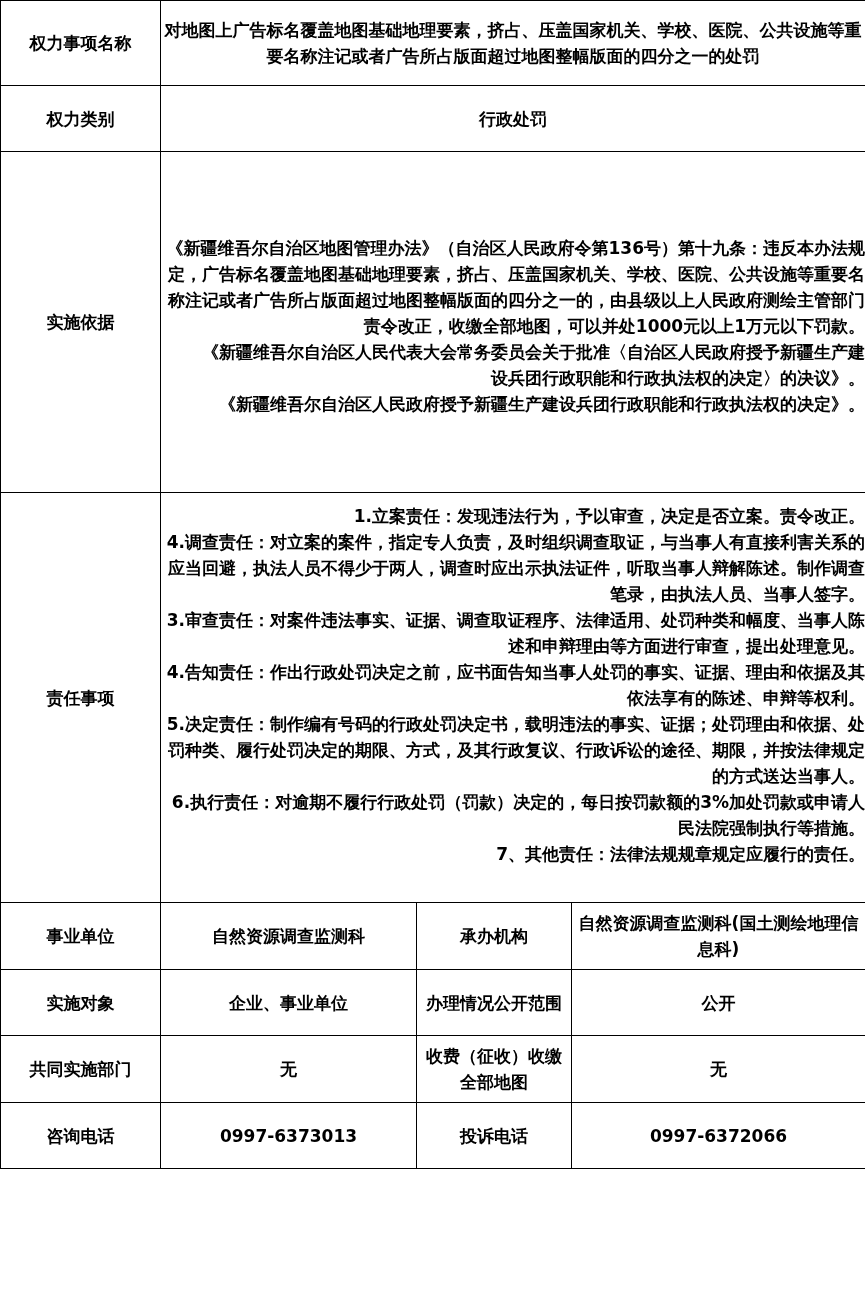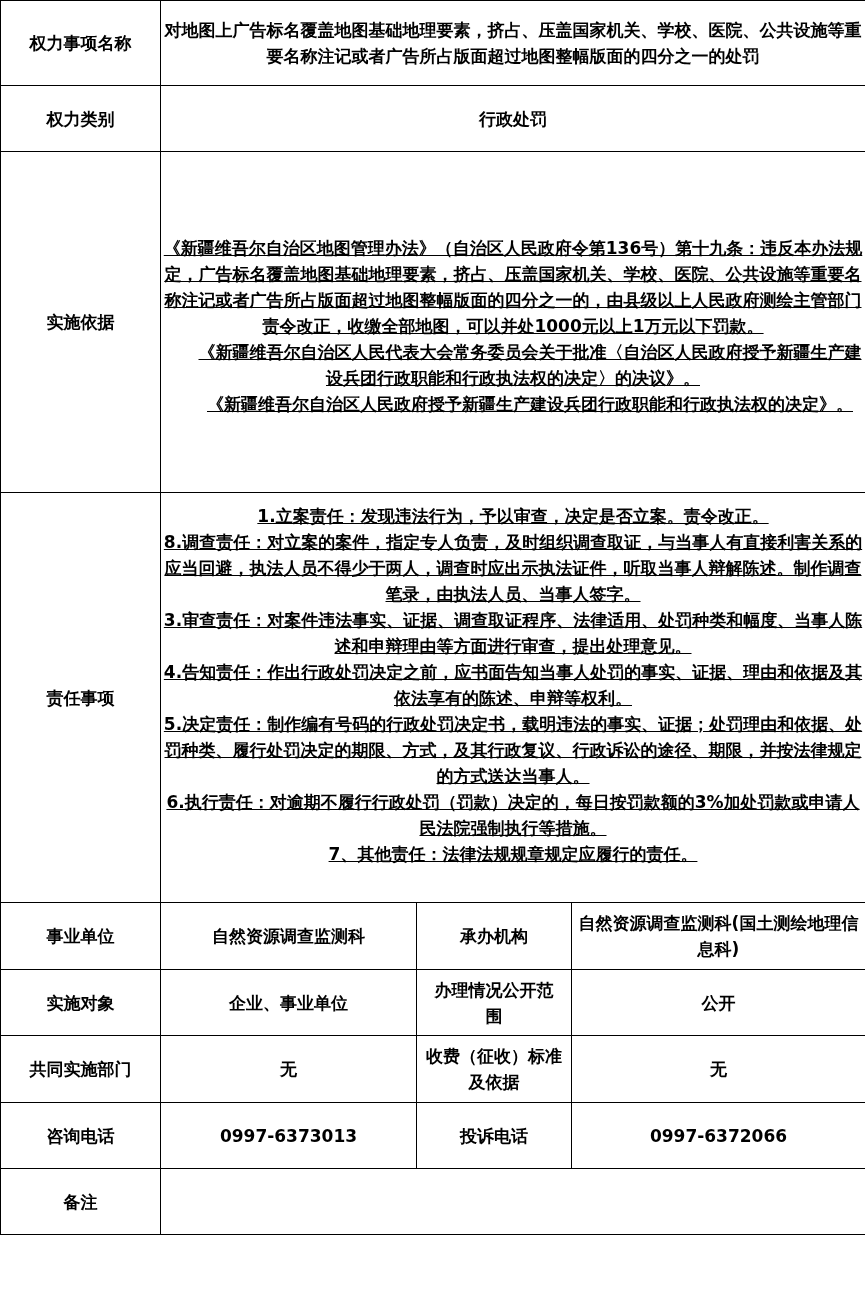--- a/index.html
+++ b/index.html
@@ -4,21 +4,21 @@
 <style>
   html, body { margin: 0; padding: 0; background: #ffffff; }
   body { width: 865px; height: 1301px; position: relative; overflow: hidden;
          font-family: "DejaVu Sans", "Liberation Sans", sans-serif; color: #000; }
   table.sheet { position: absolute; left: 0; top: 0; border-collapse: collapse;
                 table-layout: fixed; width: 865px; }
   table.sheet td { border: 1.5px solid #000; padding: 0; vertical-align: middle;
                    font-weight: bold; font-size: 17px; line-height: 26px; }
   td.label { text-align: center; }
   td.center { text-align: center; }
-  td.text { text-align: center; padding: 0 2px 0 4px; text-decoration: underline; }
+  td.text { text-align: right; padding: 0 2px 0 4px; }
   .para { display: block; }
   .indent { text-indent: 2em; }
   .title-cell { padding: 0 4px; line-height: 26px; }
 </style>
 </head>
 <body>
 
 <table class="sheet">
   <colgroup>
     <col style="width:160px">
@@ -44,56 +44,52 @@
       <span class="para">《新疆维吾尔自治区地图管理办法》（自治区人民政府令第136号）第十九条：违反本办法规定，广告标名覆盖地图基础地理要素，挤占、压盖国家机关、学校、医院、公共设施等重要名称注记或者广告所占版面超过地图整幅版面的四分之一的，由县级以上人民政府测绘主管部门责令改正，收缴全部地图，可以并处1000元以上1万元以下罚款。</span>
       <span class="para indent">《新疆维吾尔自治区人民代表大会常务委员会关于批准〈自治区人民政府授予新疆生产建设兵团行政职能和行政执法权的决定〉的决议》。</span>
       <span class="para indent">《新疆维吾尔自治区人民政府授予新疆生产建设兵团行政职能和行政执法权的决定》。</span>
     </td>
   </tr>
 
   <tr style="height:410px">
     <td class="label">责任事项</td>
     <td colspan="3" class="text" style="padding-bottom:26px;margin-top:36px;">
       <span class="para">1.立案责任：发现违法行为，予以审查，决定是否立案。责令改正。</span>
-      <span class="para">8.调查责任：对立案的案件，指定专人负责，及时组织调查取证，与当事人有直接利害关系的应当回避，执法人员不得少于两人，调查时应出示执法证件，听取当事人辩解陈述。制作调查笔录，由执法人员、当事人签字。</span>
+      <span class="para">4.调查责任：对立案的案件，指定专人负责，及时组织调查取证，与当事人有直接利害关系的应当回避，执法人员不得少于两人，调查时应出示执法证件，听取当事人辩解陈述。制作调查笔录，由执法人员、当事人签字。</span>
       <span class="para">3.审查责任：对案件违法事实、证据、调查取证程序、法律适用、处罚种类和幅度、当事人陈述和申辩理由等方面进行审查，提出处理意见。</span>
       <span class="para">4.告知责任：作出行政处罚决定之前，应书面告知当事人处罚的事实、证据、理由和依据及其依法享有的陈述、申辩等权利。</span>
       <span class="para">5.决定责任：制作编有号码的行政处罚决定书，载明违法的事实、证据；处罚理由和依据、处罚种类、履行处罚决定的期限、方式，及其行政复议、行政诉讼的途径、期限，并按法律规定的方式送达当事人。</span>
       <span class="para">6.执行责任：对逾期不履行行政处罚（罚款）决定的，每日按罚款额的3%加处罚款或申请人民法院强制执行等措施。</span>
       <span class="para">7、其他责任：法律法规规章规定应履行的责任。</span>
     </td>
   </tr>
 
   <tr style="height:67px">
     <td class="label">事业单位</td>
     <td class="center">自然资源调查监测科</td>
     <td class="center">承办机构</td>
     <td class="center" style="padding:0 6px;">自然资源调查监测科(国土测绘地理信息科)</td>
   </tr>
 
   <tr style="height:66px">
     <td class="label">实施对象</td>
     <td class="center">企业、事业单位</td>
-    <td class="center" style="padding:0 16px;">办理情况公开范围</td>
+    <td class="center" style="padding:0 8px;">办理情况公开范围</td>
     <td class="center">公开</td>
   </tr>
 
   <tr style="height:67px">
     <td class="label">共同实施部门</td>
     <td class="center">无</td>
-    <td class="center" style="padding:0 6px;">收费（征收）标准及依据</td>
+    <td class="center" style="padding:0 6px;">收费（征收）收缴全部地图</td>
     <td class="center">无</td>
   </tr>
 
 
   <tr style="height:66px">
     <td class="label">咨询电话</td>
     <td class="center">0997-6373013</td>
     <td class="center">投诉电话</td>
     <td class="center">0997-6372066</td>
   </tr>
 
-  <tr style="height:66px">
-    <td class="label">备注</td>
-    <td colspan="3" class="text"></td>
-  </tr>
 </tbody>
   </table>
 
 </body></html>

